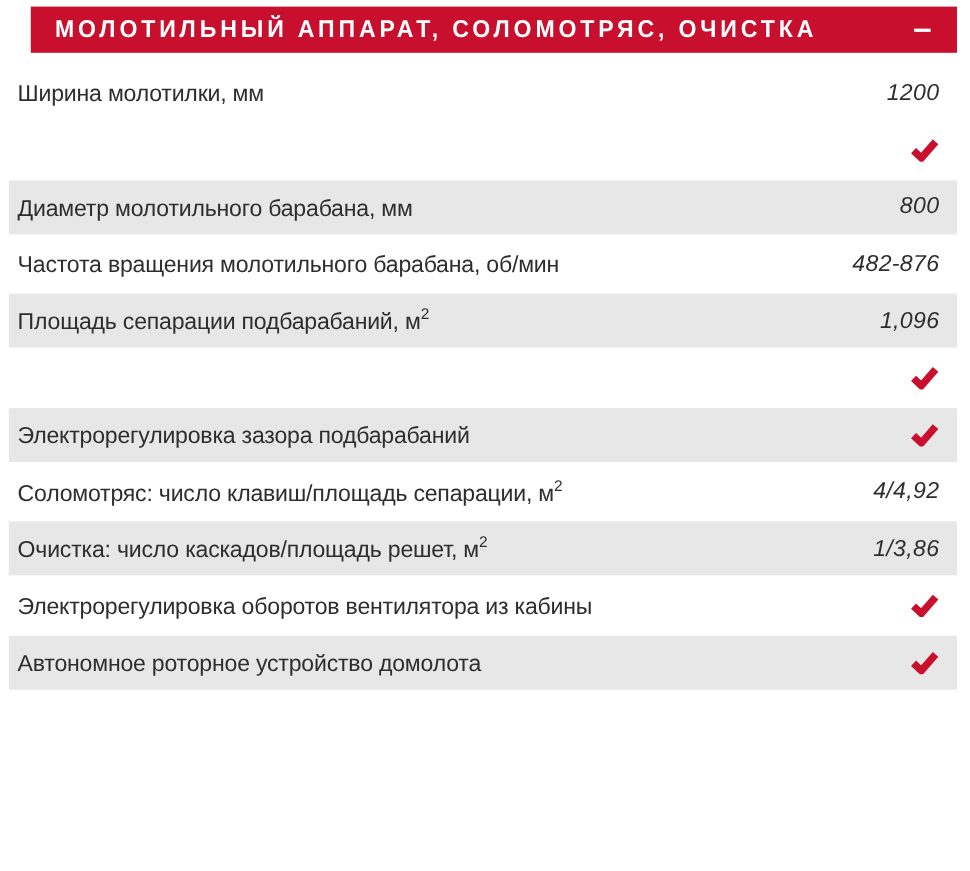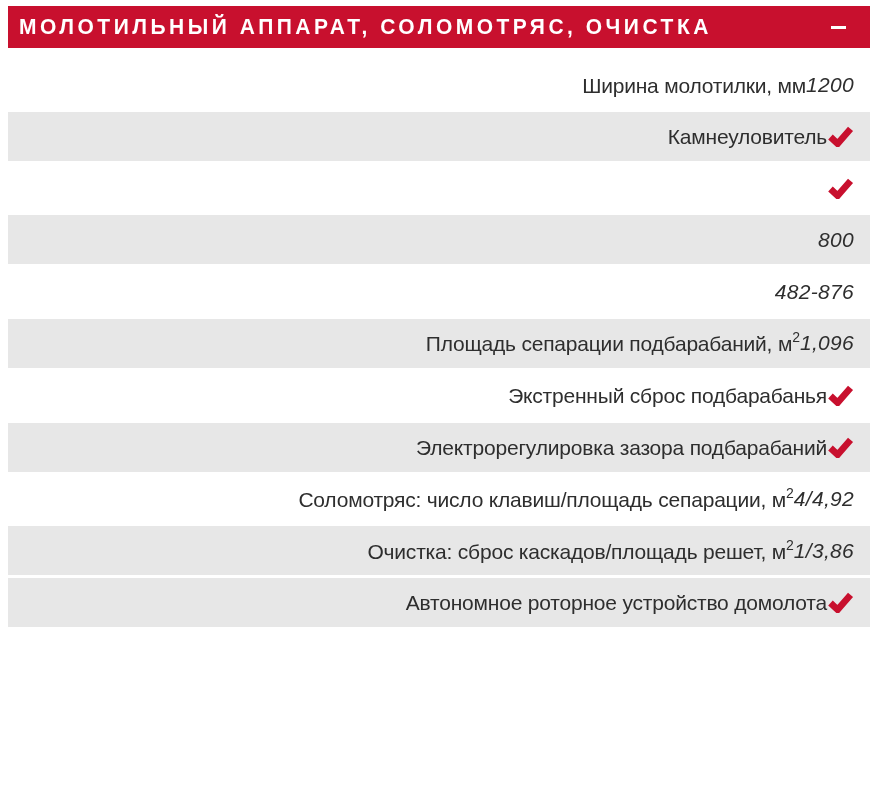--- a/index.html
+++ b/index.html
@@ -12,42 +12,43 @@
   body{
     width:882px;height:792px;background:#ffffff;
     font-family:"Liberation Sans", sans-serif;
     color:var(--text);
     overflow:hidden;
   }
   .wrap{margin:6px 12px 0 8px;}
   .hdr{
     height:42px;background:var(--red);
     display:flex;align-items:center;
-    padding:0 24px 0 11px;margin-bottom:12px;
+    padding:0 24px 0 22px;margin-bottom:12px;
     cursor:pointer;
+    margin-left:20px;
   }
   .hdr-title{
     color:#ffffff;font-size:21px;font-weight:700;
     letter-spacing:3.5px;white-space:nowrap;
     transform:scaleY(1.05);
   }
   .minus{
     margin-left:auto;width:15px;height:3px;background:#ffffff;
     flex:0 0 auto;
   }
   .rows{}
   .row{
     height:49px;margin-bottom:2.8px;
     display:flex;align-items:center;
     padding:0 16px 0 8px;
     font-size:21px;font-weight:400;
     letter-spacing:-0.2px;
   }
   .row.alt{background:var(--alt);}
-  .lbl{flex:1 1 auto;white-space:nowrap;text-align:right;}
+  .lbl{flex:1 1 auto;white-space:nowrap;}
   .lbl sup{
     font-size:14px;position:relative;top:-1px;
     vertical-align:super;letter-spacing:0;
   }
   .val{margin-left:auto;white-space:nowrap;letter-spacing:0.3px;font-style:italic;}
   .chk{margin-left:auto;display:flex;align-items:center;color:var(--red);}
   .chk svg{display:block;}
 </style>
 </head>
 <body>
@@ -57,59 +58,51 @@
     <span class="hdr-title">МОЛОТИЛЬНЫЙ АППАРАТ, СОЛОМОТРЯС, ОЧИСТКА</span>
     <span class="minus"></span>
   </div>
   <div class="rows">
   <div class="row">
     <span class="lbl"><span>Ширина молотилки, мм</span><sup></sup></span>
     <span class="val">1200</span>
 
   </div>
 
-  <div class="row alt">
-    <span class="lbl"><span>Камнеуловитель</span><sup></sup></span>
-
-    <span class="chk">
-      <svg viewBox="0 0 27 22" width="27" height="21" aria-hidden="true">
-        <polyline points="3,11.5 10.5,18.5 24,3" fill="none" stroke="currentColor" stroke-width="7" stroke-linecap="butt" stroke-linejoin="miter"></polyline>
-      </svg>
-    </span>
-  </div>
 
   <div class="row">
 
     <span class="chk">
       <svg viewBox="0 0 27 22" width="27" height="21" aria-hidden="true">
         <polyline points="3,11.5 10.5,18.5 24,3" fill="none" stroke="currentColor" stroke-width="7" stroke-linecap="butt" stroke-linejoin="miter"></polyline>
       </svg>
     </span>
   </div>
 
   <div class="row alt">
+    <span class="lbl"><span>Диаметр молотильного барабана, мм</span><sup></sup></span>
     <span class="val">800</span>
 
   </div>
 
   <div class="row">
+    <span class="lbl"><span>Частота вращения молотильного барабана, об/мин</span><sup></sup></span>
     <span class="val">482-876</span>
 
   </div>
 
 
 
   <div class="row alt">
     <span class="lbl"><span>Площадь сепарации подбарабаний, м</span><sup>2</sup></span>
     <span class="val">1,096</span>
 
   </div>
 
   <div class="row">
-    <span class="lbl"><span>Экстренный сброс подбарабанья</span><sup></sup></span>
 
     <span class="chk">
       <svg viewBox="0 0 27 22" width="27" height="21" aria-hidden="true">
         <polyline points="3,11.5 10.5,18.5 24,3" fill="none" stroke="currentColor" stroke-width="7" stroke-linecap="butt" stroke-linejoin="miter"></polyline>
       </svg>
     </span>
   </div>
 
   <div class="row alt">
     <span class="lbl"><span>Электрорегулировка зазора подбарабаний</span><sup></sup></span>
@@ -121,25 +114,34 @@
     </span>
   </div>
 
   <div class="row">
     <span class="lbl"><span>Соломотряс: число клавиш/площадь сепарации, м</span><sup>2</sup></span>
     <span class="val">4/4,92</span>
 
   </div>
 
   <div class="row alt">
-    <span class="lbl"><span>Очистка: сброс каскадов/площадь решет, м</span><sup>2</sup></span>
+    <span class="lbl"><span>Очистка: число каскадов/площадь решет, м</span><sup>2</sup></span>
     <span class="val">1/3,86</span>
 
   </div>
 
+  <div class="row">
+    <span class="lbl"><span>Электрорегулировка оборотов вентилятора из кабины</span><sup></sup></span>
+
+    <span class="chk">
+      <svg viewBox="0 0 27 22" width="27" height="21" aria-hidden="true">
+        <polyline points="3,11.5 10.5,18.5 24,3" fill="none" stroke="currentColor" stroke-width="7" stroke-linecap="butt" stroke-linejoin="miter"></polyline>
+      </svg>
+    </span>
+  </div>
 
   <div class="row alt">
     <span class="lbl"><span>Автономное роторное устройство домолота</span><sup></sup></span>
 
     <span class="chk">
       <svg viewBox="0 0 27 22" width="27" height="21" aria-hidden="true">
         <polyline points="3,11.5 10.5,18.5 24,3" fill="none" stroke="currentColor" stroke-width="7" stroke-linecap="butt" stroke-linejoin="miter"></polyline>
       </svg>
     </span>
   </div>

